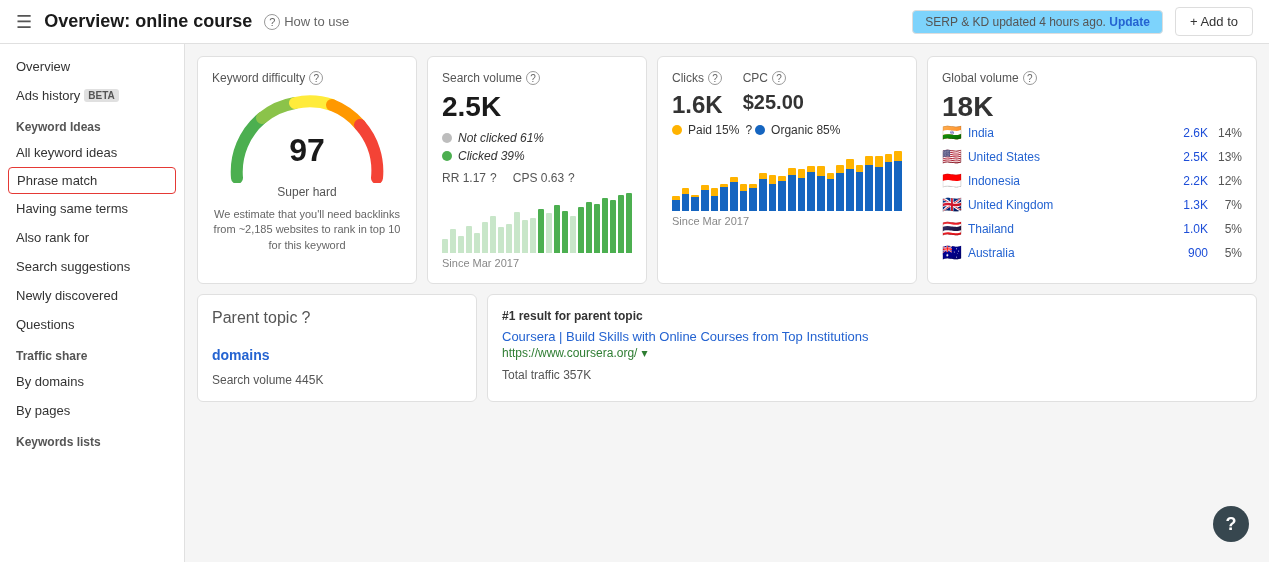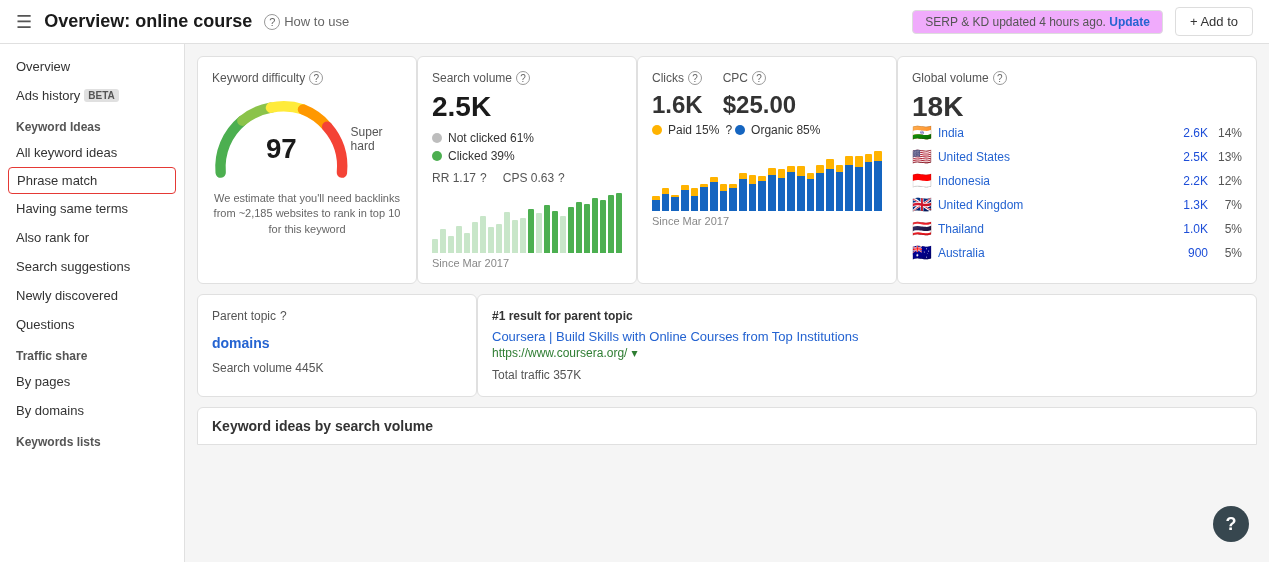--- a/index.html
+++ b/index.html
@@ -4,86 +4,86 @@
   <style>
     * { box-sizing: border-box; margin: 0; padding: 0; }
     body { font-family: -apple-system, BlinkMacSystemFont, 'Segoe UI', Arial, sans-serif; font-size: 13px; background: #f5f5f5; color: #333; display: flex; flex-direction: column; height: 562px; overflow: hidden; }
     
     
     .top-nav { background: #fff; border-bottom: 1px solid #e0e0e0; height: 44px; display: flex; align-items: center; padding: 0 16px; gap: 12px; flex-shrink: 0; }
     .hamburger { font-size: 18px; color: #555; cursor: pointer; }
     .page-title { font-size: 18px; font-weight: 600; color: #1a1a1a; }
     .how-to-use { color: #666; font-size: 13px; display: flex; align-items: center; gap: 4px; cursor: pointer; }
     .how-to-use .q-icon { width: 16px; height: 16px; border-radius: 50%; border: 1px solid #999; display: inline-flex; align-items: center; justify-content: center; font-size: 11px; color: #666; }
-    .update-badge { background: #f0abfc; border: 1px solid #ddd; border-radius: 4px; padding: 4px 12px; font-size: 12px; color: #555; margin-left: auto; }
+    .update-badge { background: #7dd3fc; border: 1px solid #ddd; border-radius: 4px; padding: 4px 12px; font-size: 12px; color: #555; margin-left: auto; }
     .update-badge .update-link { color: #2463d1; font-weight: 600; cursor: pointer; text-decoration: none; }
     .add-to-btn { background: #fff; border: 1px solid #ddd; border-radius: 4px; padding: 6px 14px; font-size: 13px; cursor: pointer; display: flex; align-items: center; gap: 4px; color: #333; }
 
     
     .layout { display: flex; flex: 1; overflow: hidden; }
     
     
     .sidebar { width: 185px; background: #fff; border-right: 1px solid #e0e0e0; overflow-y: auto; flex-shrink: 0; padding: 8px 0; }
     .sidebar-item { padding: 7px 16px; cursor: pointer; font-size: 13px; color: #333; display: flex; align-items: center; gap: 6px; }
     .sidebar-section { padding: 10px 16px 4px; font-size: 12px; font-weight: 700; color: #555; text-transform: none; }
     .sidebar-item.highlighted { border: 1.5px solid #e53935; border-radius: 4px; margin: 0 8px; padding: 5px 8px; color: #333; }
     .beta-badge { font-size: 10px; background: #e0e0e0; border-radius: 3px; padding: 1px 4px; color: #555; font-weight: 600; }
 
     
     .main { flex: 1; overflow-y: auto; background: #f5f5f5; padding: 12px; }
     
     
-    .cards-row { display: flex; margin-bottom: 10px; }
+    .cards-row { display: flex; gap: 10px; margin-bottom: 10px; }
     .card { background: #fff; border-radius: 6px; border: 1px solid #e0e0e0; padding: 14px; }
     .card-kd { width: 220px; flex-shrink: 0; }
     .card-sv { width: 220px; flex-shrink: 0; }
     .card-clicks { width: 260px; flex-shrink: 0; }
     .card-gv { flex: 1; }
     
     .card-label { font-size: 12px; color: #555; display: flex; align-items: center; gap: 4px; margin-bottom: 6px; font-weight: 500; }
     .card-label .q-icon { width: 14px; height: 14px; border-radius: 50%; border: 1px solid #999; display: inline-flex; align-items: center; justify-content: center; font-size: 10px; color: #666; flex-shrink: 0; }
     .card-value { font-size: 28px; font-weight: 700; color: #1a1a1a; margin-bottom: 8px; }
     
     
-    .gauge-container { display: flex; flex-direction: row; align-items: center; margin: 8px 0; }
+    .gauge-container { display: flex; flex-direction: column; align-items: center; margin: 8px 0; }
     .gauge-svg { width: 160px; height: 90px; }
     .gauge-label { font-size: 12px; color: #555; margin-top: 2px; }
     .gauge-desc { font-size: 11px; color: #666; text-align: center; margin-top: 8px; line-height: 1.4; }
     
     
     .sv-legend { display: flex; flex-direction: column; gap: 4px; margin-bottom: 8px; }
-    .sv-legend-item { display: flex; align-items: center; gap: 6px; font-size: 12px; }
+    .sv-legend-item { display: flex; align-items: center; gap: 6px; font-size: 12px; font-style: italic; }
     .dot { width: 10px; height: 10px; border-radius: 50%; flex-shrink: 0; }
     .sv-meta { display: flex; gap: 16px; margin-bottom: 8px; }
     .sv-meta-item { font-size: 12px; color: #555; display: flex; align-items: center; gap: 4px; }
     .sv-since { font-size: 11px; color: #888; margin-top: 4px; }
     
     
     .mini-chart { display: flex; align-items: flex-end; gap: 2px; height: 60px; margin-top: 6px; }
     .mini-bar { border-radius: 1px 1px 0 0; flex: 1; }
     
     
     .clicks-header { display: flex; gap: 20px; margin-bottom: 4px; }
     .clicks-metric { }
     .clicks-val { font-size: 24px; font-weight: 700; }
-    .clicks-cpc { font-size: 24px; font-weight: 700; }
+    .clicks-cpc { font-size: 20px; font-weight: 700; }
     .clicks-legend { display: flex; flex-direction: row; gap: 3px; margin-bottom: 14px; }
     .clicks-legend-item { display: flex; align-items: center; gap: 6px; font-size: 12px; }
     
     
     .gv-value { font-size: 28px; font-weight: 700; margin-bottom: 0; }
     .country-list { display: flex; flex-direction: column; gap: 5px; }
     .country-row { display: flex; align-items: center; gap: 6px; font-size: 12px; }
     .country-flag { font-size: 16px; flex-shrink: 0; }
     .country-name { color: #2463d1; cursor: pointer; flex: 1; }
     .country-vol { color: #1d4ed8; min-width: 30px; text-align: right; }
     .country-pct { color: #555; min-width: 28px; text-align: right; }
     .card-parent { flex: 0 0 280px; }
     .card-result { flex: 1; }
-    .parent-label { font-size: 12px; color: #555; margin-bottom: 12px; font-weight: 500; display: flex; align-items: center; gap: 4px; }
+    .parent-label { font-size: 16px; color: #555; margin-bottom: 20px; font-weight: 500; display: flex; align-items: center; gap: 4px; }
     .parent-link { color: #2463d1; font-size: 14px; font-weight: 600; cursor: pointer; margin-bottom: 10px; }
     .parent-sv { font-size: 12px; color: #555; }
     .result-title { font-size: 12px; font-weight: 700; color: #333; margin-bottom: 6px; }
     .result-link { color: #2463d1; font-size: 13px; cursor: pointer; display: block; margin-bottom: 2px; }
     .result-url { color: #2e7d32; font-size: 12px; display: flex; align-items: center; gap: 4px; margin-bottom: 8px; }
     .result-traffic { font-size: 12px; color: #555; }
     
     
     .section-header { font-size: 14px; font-weight: 600; color: #333; padding: 10px 14px; background: #fff; border-radius: 6px 6px 0 0; border: 1px solid #e0e0e0; }
     
@@ -117,22 +117,22 @@
     </div>
     <div class="sidebar-section">Keyword Ideas</div>
     <div class="sidebar-item">All keyword ideas</div>
     <div class="sidebar-item highlighted">Phrase match</div>
     <div class="sidebar-item">Having same terms</div>
     <div class="sidebar-item">Also rank for</div>
     <div class="sidebar-item">Search suggestions</div>
     <div class="sidebar-item">Newly discovered</div>
     <div class="sidebar-item">Questions</div>
     <div class="sidebar-section">Traffic share</div>
+    <div class="sidebar-item">By domains</div>
     <div class="sidebar-item">By pages</div>
-    <div class="sidebar-item">By domains</div>
     <div class="sidebar-section">Keywords lists</div>
   </div>
 
   <div class="main">
 
     <div class="cards-row">
 
       <div class="card card-kd">
         <div class="card-label">
           <span>Keyword difficulty</span>
@@ -400,17 +400,16 @@
         <div class="result-title">#1 result for parent topic</div>
         <a class="result-link">Coursera | Build Skills with Online Courses from Top Institutions</a>
         <div class="result-url">
           <span>https://www.coursera.org/</span>
           <span style="color:#2e7d32;">▾</span>
         </div>
         <div class="result-traffic">Total traffic 357K</div>
       </div>
     </div>
 
-    <div class="section-header">Keyword ideas by search volume</div>
   </div>
 </div>
 
 <div class="help-btn">?</div>
 
 </body></html>

